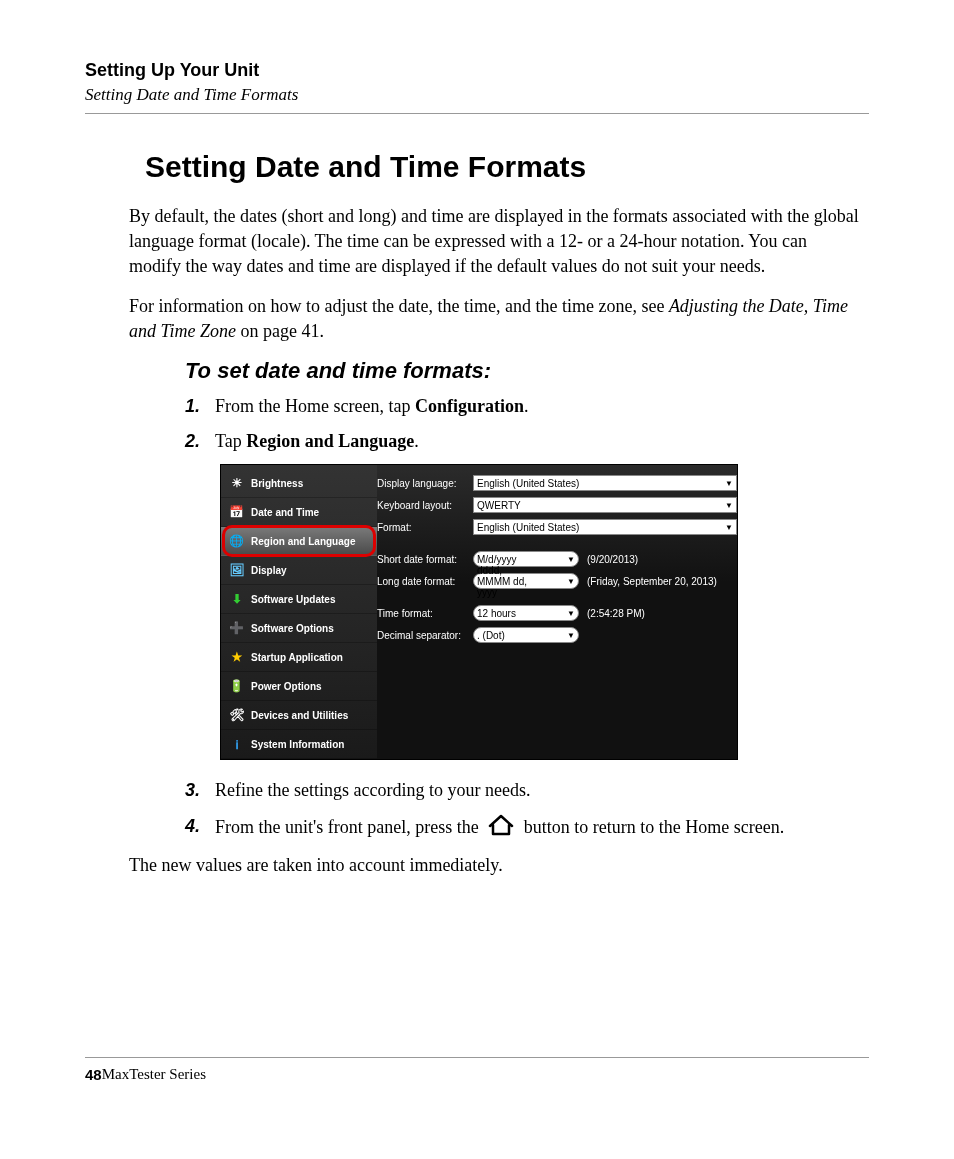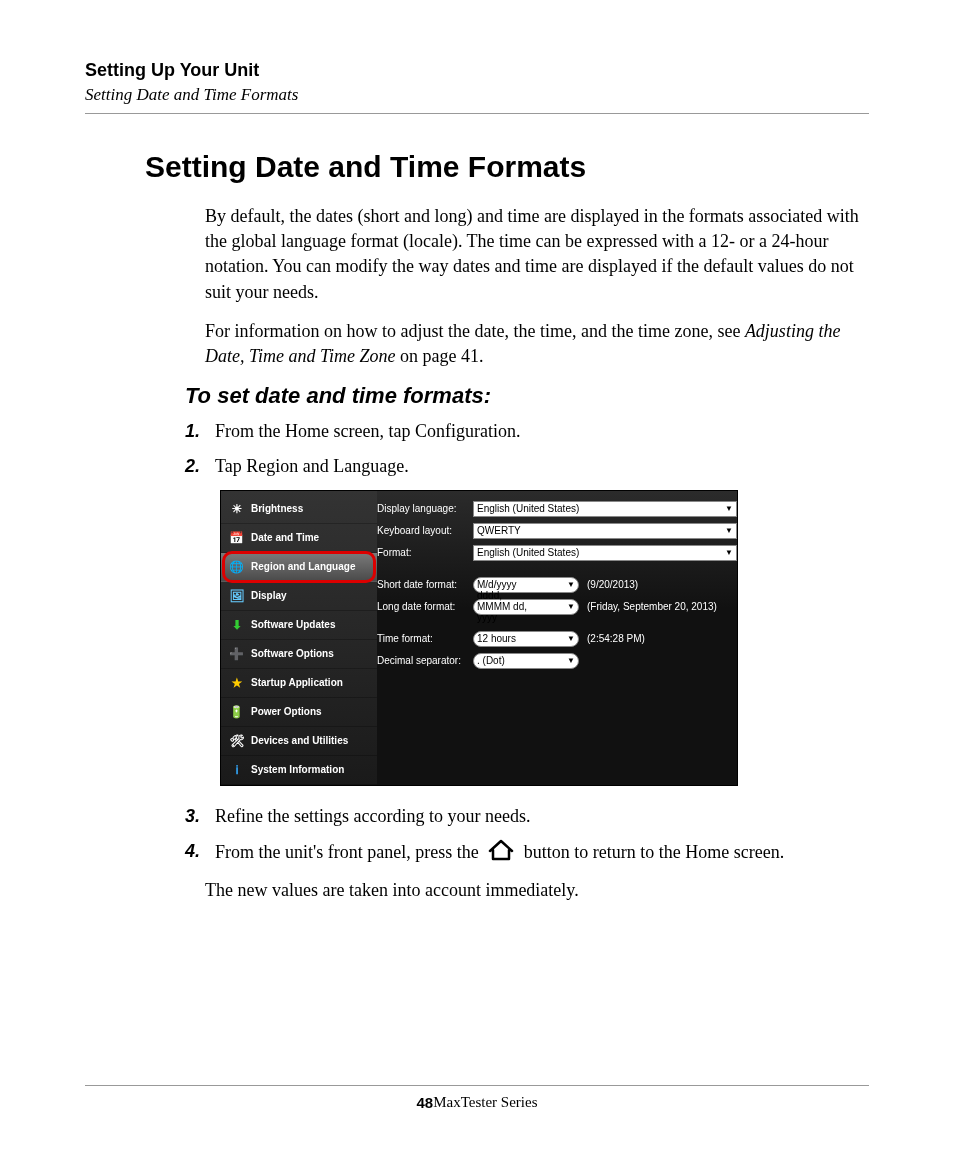--- a/index.html
+++ b/index.html
@@ -29,21 +29,21 @@
     margin-bottom: 36px;
   }
   .h1 {
     font-family: Arial, Helvetica, sans-serif;
     font-weight: 800;
     font-size: 30px;
     margin-left: 60px;
     margin-bottom: 20px;
   }
   .body-text {
-    margin-left: 120px;
+    margin-left: 44px;
     margin-right: 10px;
     font-size: 18px;
     line-height: 1.4;
     margin-bottom: 14px;
   }
   .xref-italic { font-style: italic; }
   .instr-heading {
     font-family: Arial, Helvetica, sans-serif;
     font-weight: bold;
     font-style: italic;
@@ -60,21 +60,21 @@
     margin-bottom: 10px;
     align-items: flex-start;
   }
   .step-num {
     font-family: Arial, Helvetica, sans-serif;
     font-weight: 800;
     font-style: italic;
     min-width: 30px;
   }
   .step-text { flex: 1; }
-  .bold { font-weight: normal; }
+  .bold { font-weight: bold; }
   .home-icon {
     display: inline-block;
     vertical-align: middle;
     margin: 0 4px;
   }
 
   
   .shot {
     width: 518px;
     margin-left: 135px;
@@ -148,25 +148,25 @@
     border: 1px solid #888;
     gap: 32px;
   }
   .form-select .arrow { font-size:8px; color:#000; }
   .form-row.short .form-select { flex: 0 0 106px; border-radius: 8px; }
   .preview { margin-left: 8px; color:#fff; font-size:10px; }
   .form-gap { height: 10px; }
 
   .footer {
     position: absolute;
-    left: 85px; right: 85px; bottom: 48px;
+    left: 85px; right: 85px; bottom: 76px;
     border-top: 1.5px solid #999;
     padding-top: 8px;
     display: flex;
-    justify-content: center;
+    justify-content: flex-start;
     font-size: 15px;
   }
   .footer .pg { font-weight: bold; font-family: Arial, sans-serif; }
   .footer .series { font-family: Georgia, serif; }
 </style>
 </head>
 <body>
 
 <div class="hdr-chapter">Setting Up Your Unit</div>
 <div class="hdr-section">Setting Date and Time Formats</div>

